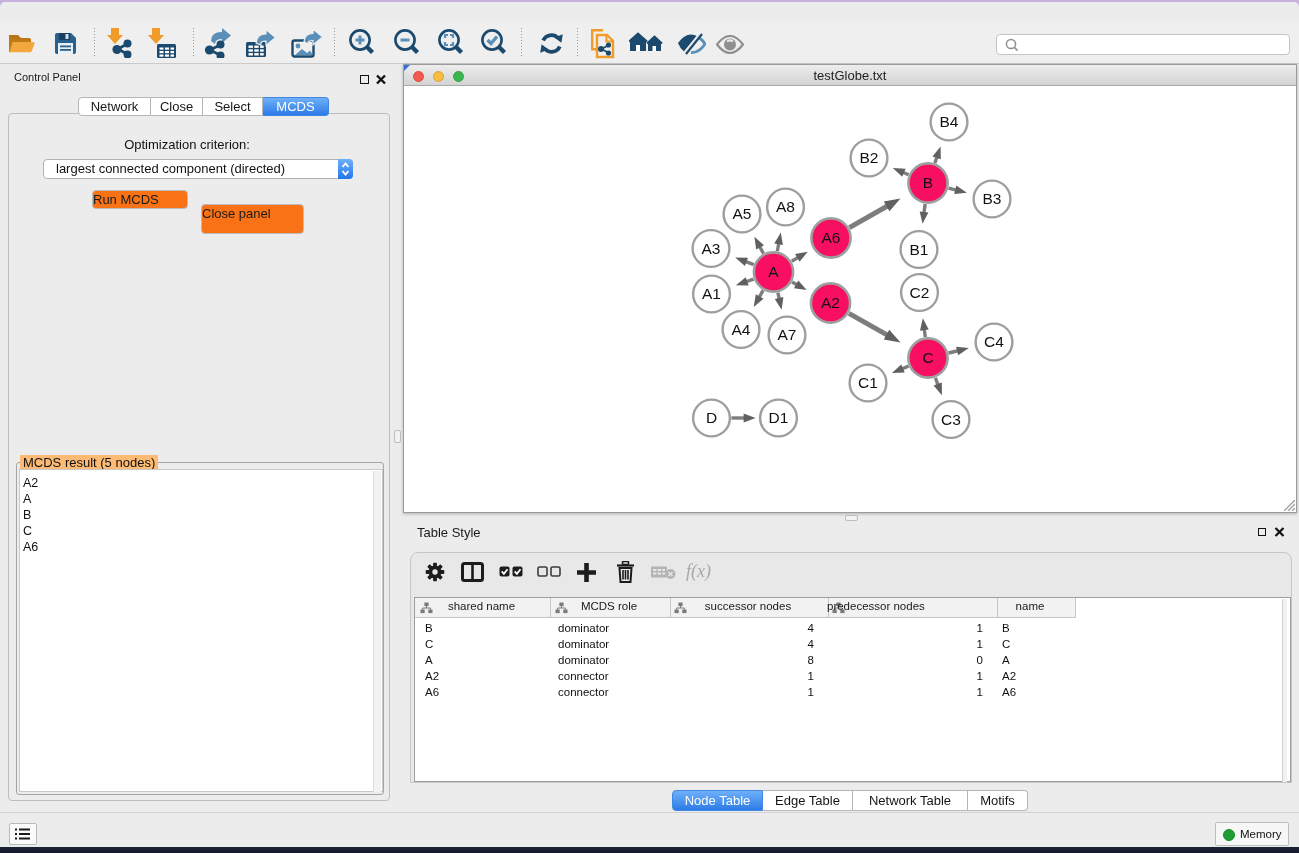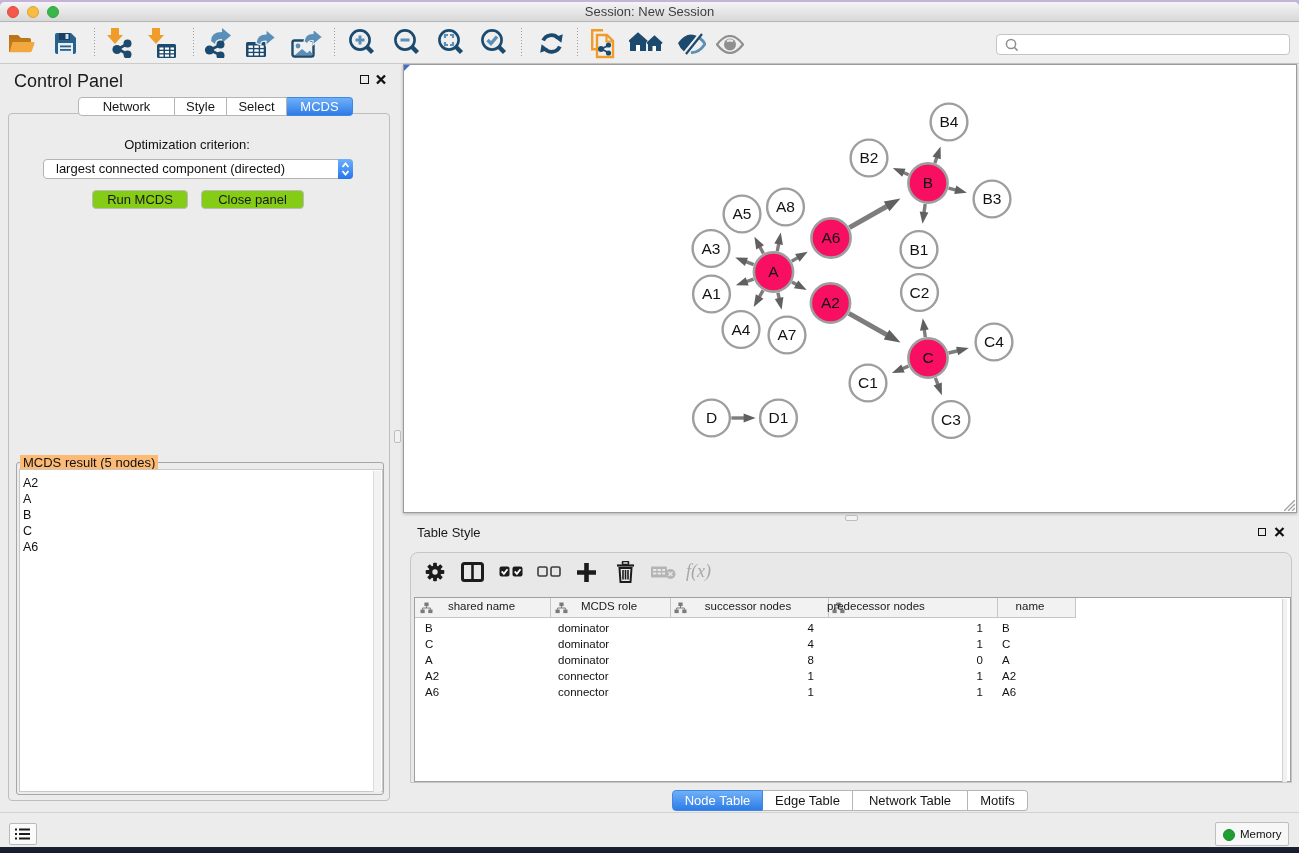--- a/index.html
+++ b/index.html
@@ -3,35 +3,29 @@
 <style>
 *{margin:0;padding:0;box-sizing:border-box}
 html,body{width:1299px;height:853px;overflow:hidden}
 body{font-family:"Liberation Sans",sans-serif;background:#191f33;position:relative}
 .abs{position:absolute}
 .vsep{position:absolute;top:28px;height:30px;width:1px;background-image:repeating-linear-gradient(to bottom,#9a9a9a 0 1px,transparent 1px 3px)}
 .light{position:absolute;top:4.5px;width:12px;height:12px;border-radius:50%}
 .winlight{position:absolute;top:5.5px;width:11px;height:11px;border-radius:50%}
 .tab{height:19px;line-height:18px;font-size:13px;color:#151515;background:#fff;border:1px solid #b5b5b5;border-left:none;text-align:center;display:inline-block;vertical-align:top}
 .tabsel{background:linear-gradient(#6fb0f8,#2c7be7);color:#fff;border-color:#3f87e0}
-.btn{position:absolute;background:#84cc16;border:1px solid #bcbcbc;border-radius:4px;font-size:13px;color:#1a1a1a;text-align:center;line-height:17px}
+.btn{position:absolute;background:#f97316;border:1px solid #bcbcbc;border-radius:4px;font-size:13px;color:#1a1a1a;text-align:left;line-height:17px}
 </style></head>
 <body>
 
 <div class="abs" style="left:0;top:0;width:1299px;height:8px;background:#c7b2dc"></div>
 <div class="abs" style="left:0;top:845px;width:1299px;height:8px;background:linear-gradient(#44609c,#1a2336 30%,#131b2c)"></div>
 
 <div class="abs" style="left:0;top:1.5px;width:1299px;height:845px;background:#ececec;border-radius:5px 5px 0 0">
 
-  <div class="abs" style="left:0;top:0;width:1299px;height:20.5px;background:linear-gradient(#f4f4f4,#d8d8d8);border-bottom:1px solid #b6b6b6;border-radius:5px 5px 0 0">
-    <div class="light" style="left:7px;background:#f4584d;border:1px solid #dd4b41"></div>
-    <div class="light" style="left:27px;background:#f6bd41;border:1px solid #dfa335"></div>
-    <div class="light" style="left:47px;background:#3ab64d;border:1px solid #33a343"></div>
-    <div style="text-align:center;font-size:13px;color:#3e3e3e;line-height:20px">Session: New Session</div>
-  </div>
 
   <div class="abs" style="left:0;top:21.5px;width:1299px;height:41px;background:#efefef;border-bottom:1px solid #cacaca"></div>
 </div>
 <div class="vsep" style="left:93.5px"></div>
 <div class="vsep" style="left:192.5px"></div>
 <div class="vsep" style="left:333.5px"></div>
 <div class="vsep" style="left:520.5px"></div>
 <div class="vsep" style="left:576.5px"></div>
 <svg style="position:absolute;left:7px;top:30px" width="28" height="27" viewBox="0 0 28 27">
     <path d="M2,5 h9 l3,3 h8 a2,2 0 0 1 2,2 v3 h-22 z" fill="#b97514"></path>
@@ -167,54 +161,60 @@
     <circle cx="14" cy="9.5" r="6" fill="#8f8f8f"></circle>
     <path d="M11,6.5 a5,5 0 0 1 6,0" stroke="#e8e8e8" stroke-width="2" fill="none"></path>
   </svg>
 <div class="abs" style="left:996px;top:33.5px;width:294px;height:21px;background:#fff;border:1px solid #c5c5c5;border-radius:4px">
   <svg width="16" height="16" style="position:absolute;left:7px;top:2px" viewBox="0 0 16 16">
       <circle cx="7" cy="7" r="4.6" fill="none" stroke="#8f8f8f" stroke-width="1.5"></circle>
       <line x1="10.4" y1="10.4" x2="13.6" y2="13.6" stroke="#8f8f8f" stroke-width="1.5"></line>
     </svg>
 </div>
 
-<div class="abs" style="left:14px;top:71px;font-size:18px;color:#1a1a1a">Control Panel</div>
+<div class="abs" style="left:14px;top:71px;font-size:11px;color:#1a1a1a">Control Panel</div>
 <div class="abs" style="left:360px;top:75px;width:8.5px;height:8.5px;border:1.6px solid #111"></div>
 <svg class="abs" style="left:375px;top:74px" width="12" height="11" viewBox="0 0 12 11">
     <path d="M2,1.5 L10,9.5 M10,1.5 L2,9.5" stroke="#111" stroke-width="2.4"></path>
   </svg>
 
 <div class="abs" style="left:8px;top:113px;width:382px;height:688px;background:#ececec;border:1px solid #bdbdbd;border-radius:4px"></div>
 
 <div class="abs" style="left:78px;top:96.5px">
-  <div class="tab" style="width:97px;border-left:1px solid #b5b5b5;border-radius:4px 0 0 4px">Network</div><div class="tab" style="width:52px">Style</div><div class="tab" style="width:60px">Select</div><div class="tab tabsel" style="width:66px;border-radius:0 4px 4px 0">MCDS</div>
+  <div class="tab" style="width:73px;border-left:1px solid #b5b5b5;border-radius:4px 0 0 4px">Network</div><div class="tab" style="width:52px">Close</div><div class="tab" style="width:60px">Select</div><div class="tab tabsel" style="width:66px;border-radius:0 4px 4px 0">MCDS</div>
 </div>
 
 <div class="abs" style="left:8px;top:137px;width:358px;text-align:center;font-size:13px;color:#111">Optimization criterion:</div>
 
 <div class="abs" style="left:43px;top:158.5px;width:310px;height:20.5px;background:#fff;border:1px solid #b3b3b3;border-radius:4px">
   <div style="position:absolute;left:12px;top:1.5px;font-size:13px;color:#111">largest connected component (directed)</div>
   <div style="position:absolute;right:-1px;top:-1px;width:15px;height:20.5px;background:linear-gradient(#6db1fb,#2576ec);border-radius:0 4px 4px 0">
     <svg width="15" height="20" viewBox="0 0 15 20">
         <path d="M4.5,8 L7.5,4.5 L10.5,8" stroke="#fff" stroke-width="1.8" fill="none"></path>
         <path d="M4.5,12 L7.5,15.5 L10.5,12" stroke="#fff" stroke-width="1.8" fill="none"></path>
       </svg>
   </div>
 </div>
 <div class="btn" style="left:92px;top:190px;width:96px;height:19px">Run MCDS</div>
-<div class="btn" style="left:201px;top:190px;width:103px;height:19px">Close panel</div>
+<div class="btn" style="left:201px;top:204px;width:103px;height:30px">Close panel</div>
 
 <div class="abs" style="left:16px;top:462px;width:368px;height:333px;border:1px solid #a6a6a6;border-radius:3px"></div>
 <div class="abs" style="left:20px;top:455px;background:#fdba74;padding:0 3px;font-size:13px;color:#111">MCDS result (5 nodes)</div>
 <div class="abs" style="left:18.5px;top:468.5px;width:364px;height:323px;background:#fff;border:1px solid #c9c9c9">
   <div style="position:absolute;left:3.5px;top:5px;font-size:12.5px;line-height:16px;color:#111">A2<br>A<br>B<br>C<br>A6</div>
   <div style="position:absolute;right:1px;top:1px;width:8px;height:321px;background:#f2f2f2;border-left:1px solid #dcdcdc"></div>
 </div>
 
 <div class="abs" style="left:403px;top:64px;width:894px;height:449px;background:#fff;border:1px solid #9b9b9b;box-shadow:0 1px 3px rgba(0,0,0,0.25)">
+  <div style="position:absolute;left:0;top:0;width:892px;height:21px;background:linear-gradient(#ededed,#d3d3d3);border-bottom:1px solid #aaa">
+    <div class="winlight" style="left:9px;background:#f4584d;border:1px solid #dd4b41"></div>
+    <div class="winlight" style="left:29px;background:#f6bd41;border:1px solid #dfa335"></div>
+    <div class="winlight" style="left:49px;background:#3ab64d;border:1px solid #33a343"></div>
+    <div style="text-align:center;font-size:13px;color:#222;line-height:21px">testGlobe.txt</div>
+  </div>
   <svg style="position:absolute;left:0;top:22px" width="892px" height="426px" viewBox="403 86 892 426">
     <line x1="762.4" y1="252.5" x2="758.1" y2="244.5" stroke="#7d7d7d" stroke-width="3.4"></line>
 <polygon points="753.4,235.8 763.0,244.2 755.2,248.4" fill="#606060"></polygon>
 <line x1="776.3" y1="250.3" x2="778.0" y2="241.3" stroke="#7d7d7d" stroke-width="3.4"></line>
 <polygon points="779.8,231.5 781.9,244.1 773.3,242.5" fill="#606060"></polygon>
 <line x1="752.7" y1="263.6" x2="743.6" y2="260.1" stroke="#7d7d7d" stroke-width="3.4"></line>
 <polygon points="734.2,256.6 747.0,256.7 743.9,265.0" fill="#606060"></polygon>
 <line x1="752.6" y1="278.1" x2="744.3" y2="281.0" stroke="#7d7d7d" stroke-width="3.4"></line>
 <polygon points="734.9,284.3 744.7,276.2 747.7,284.5" fill="#606060"></polygon>
 <line x1="762.1" y1="289.4" x2="757.7" y2="297.2" stroke="#7d7d7d" stroke-width="3.4"></line>

